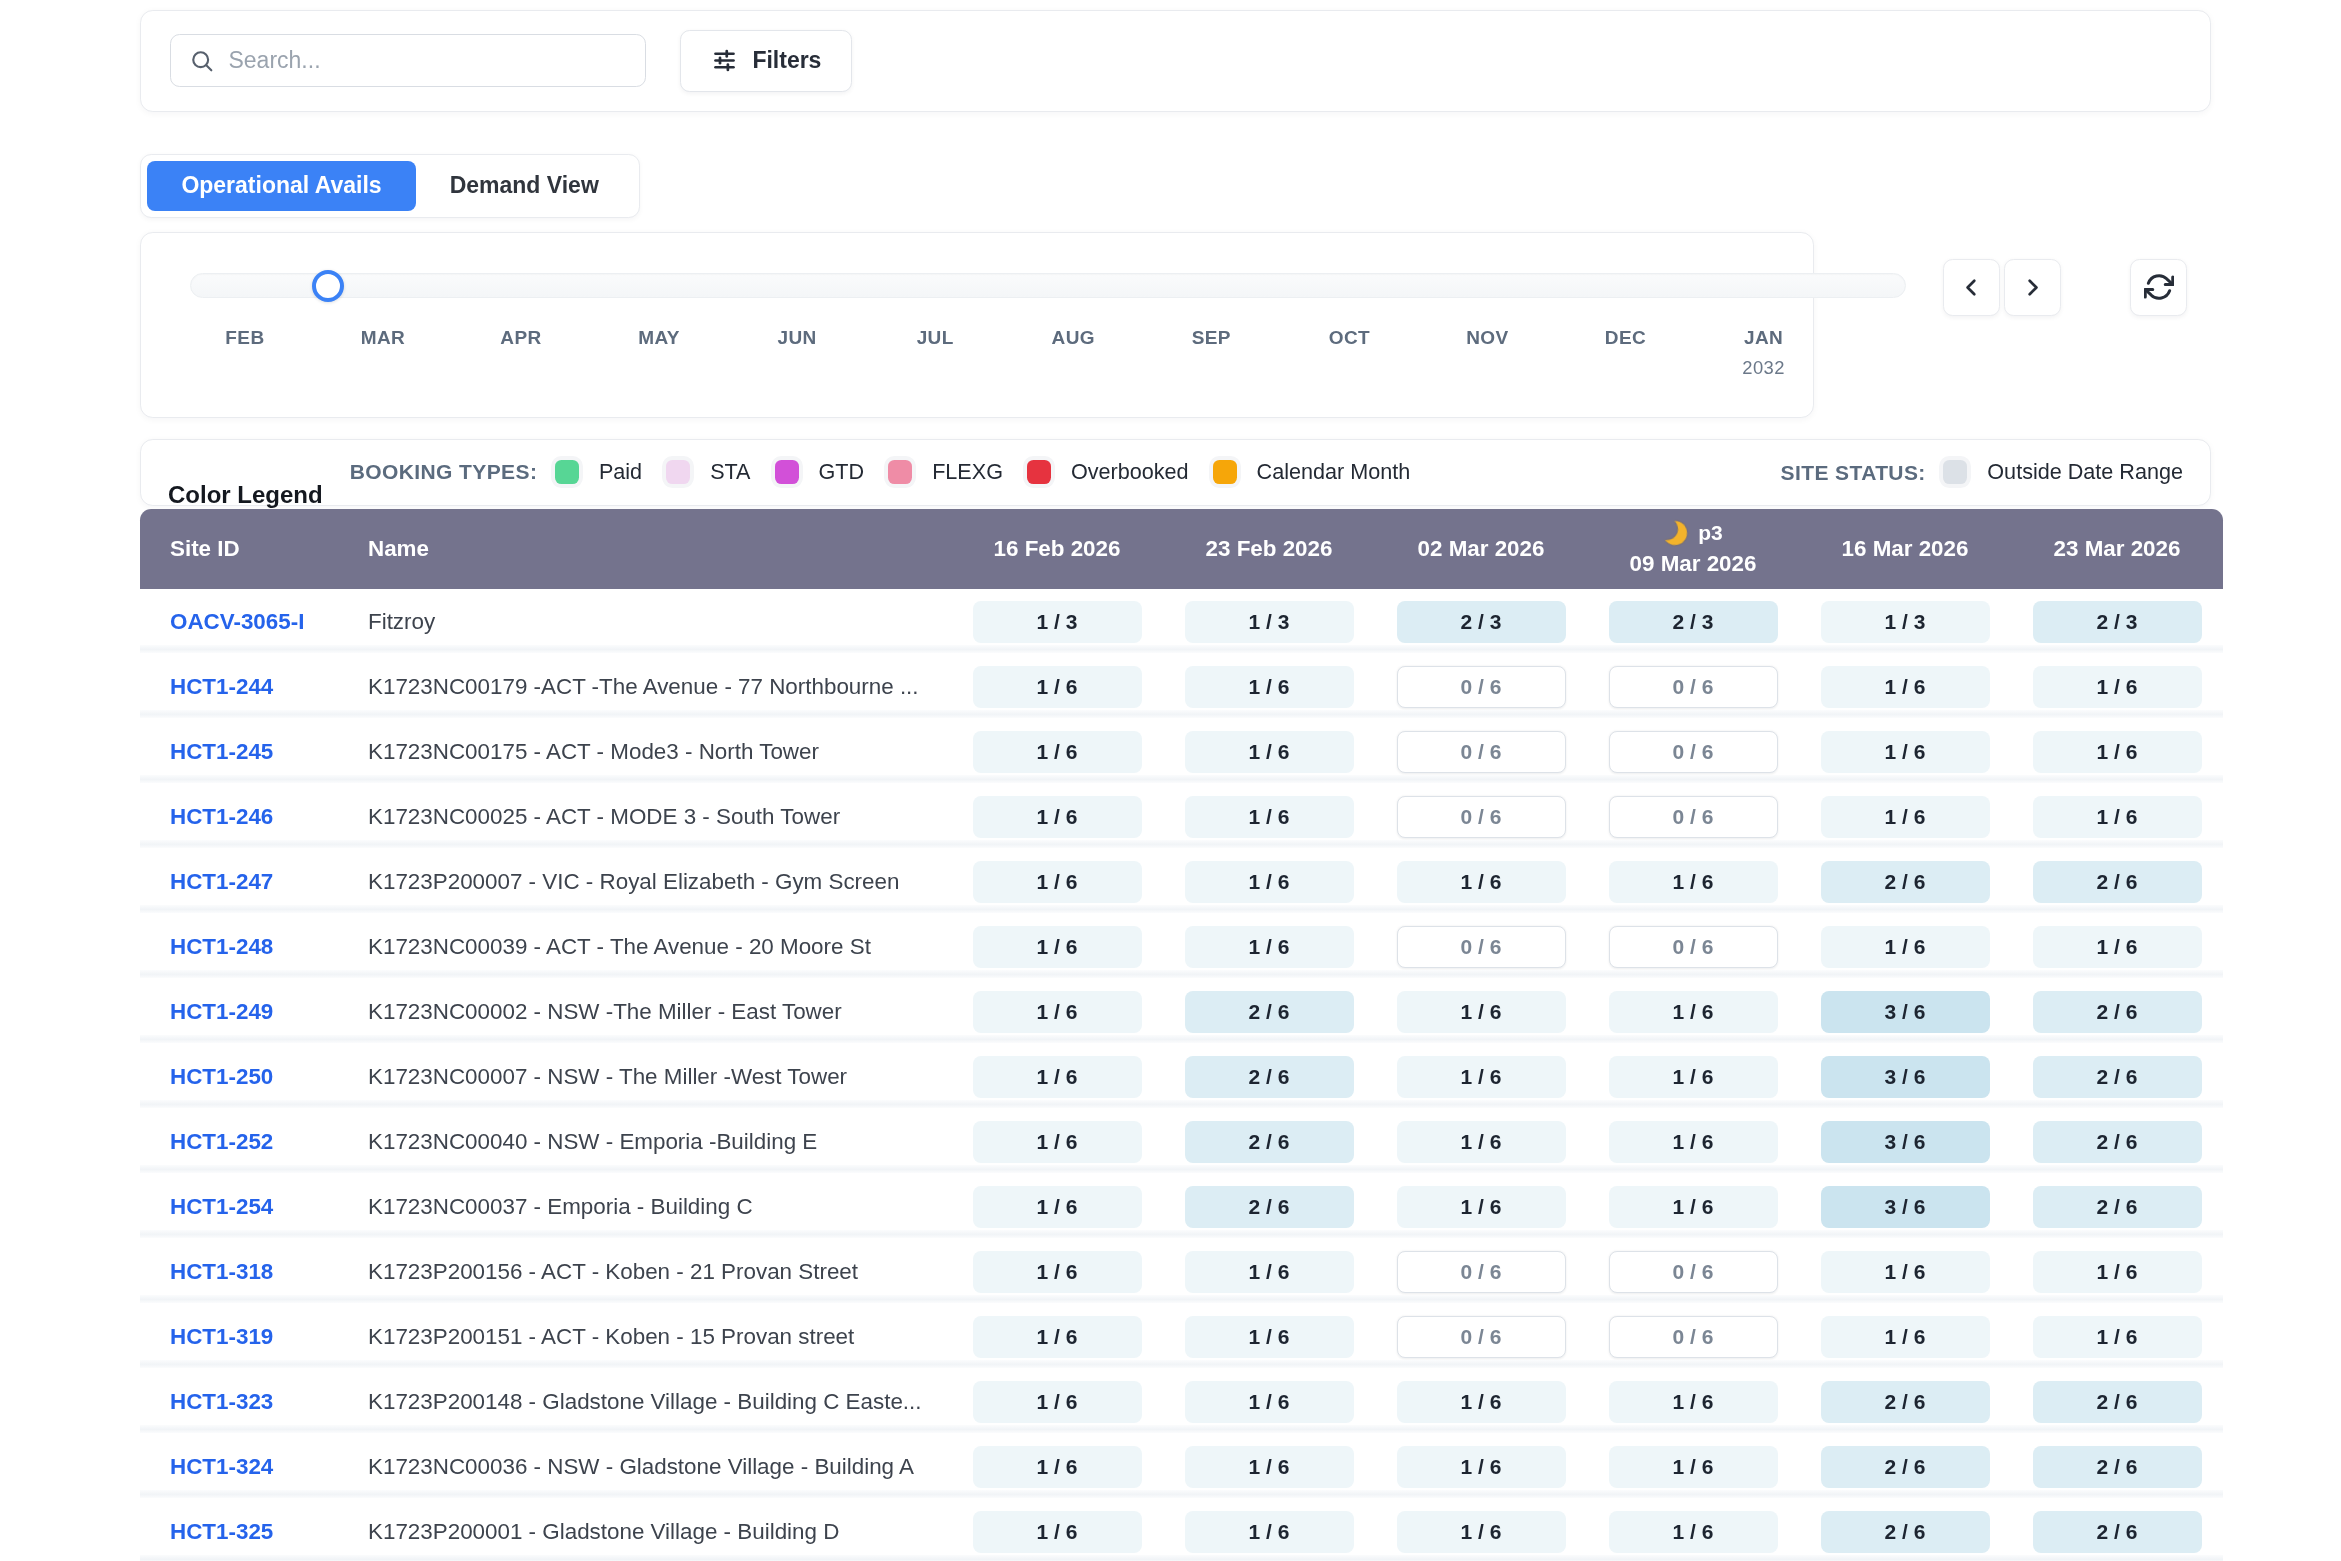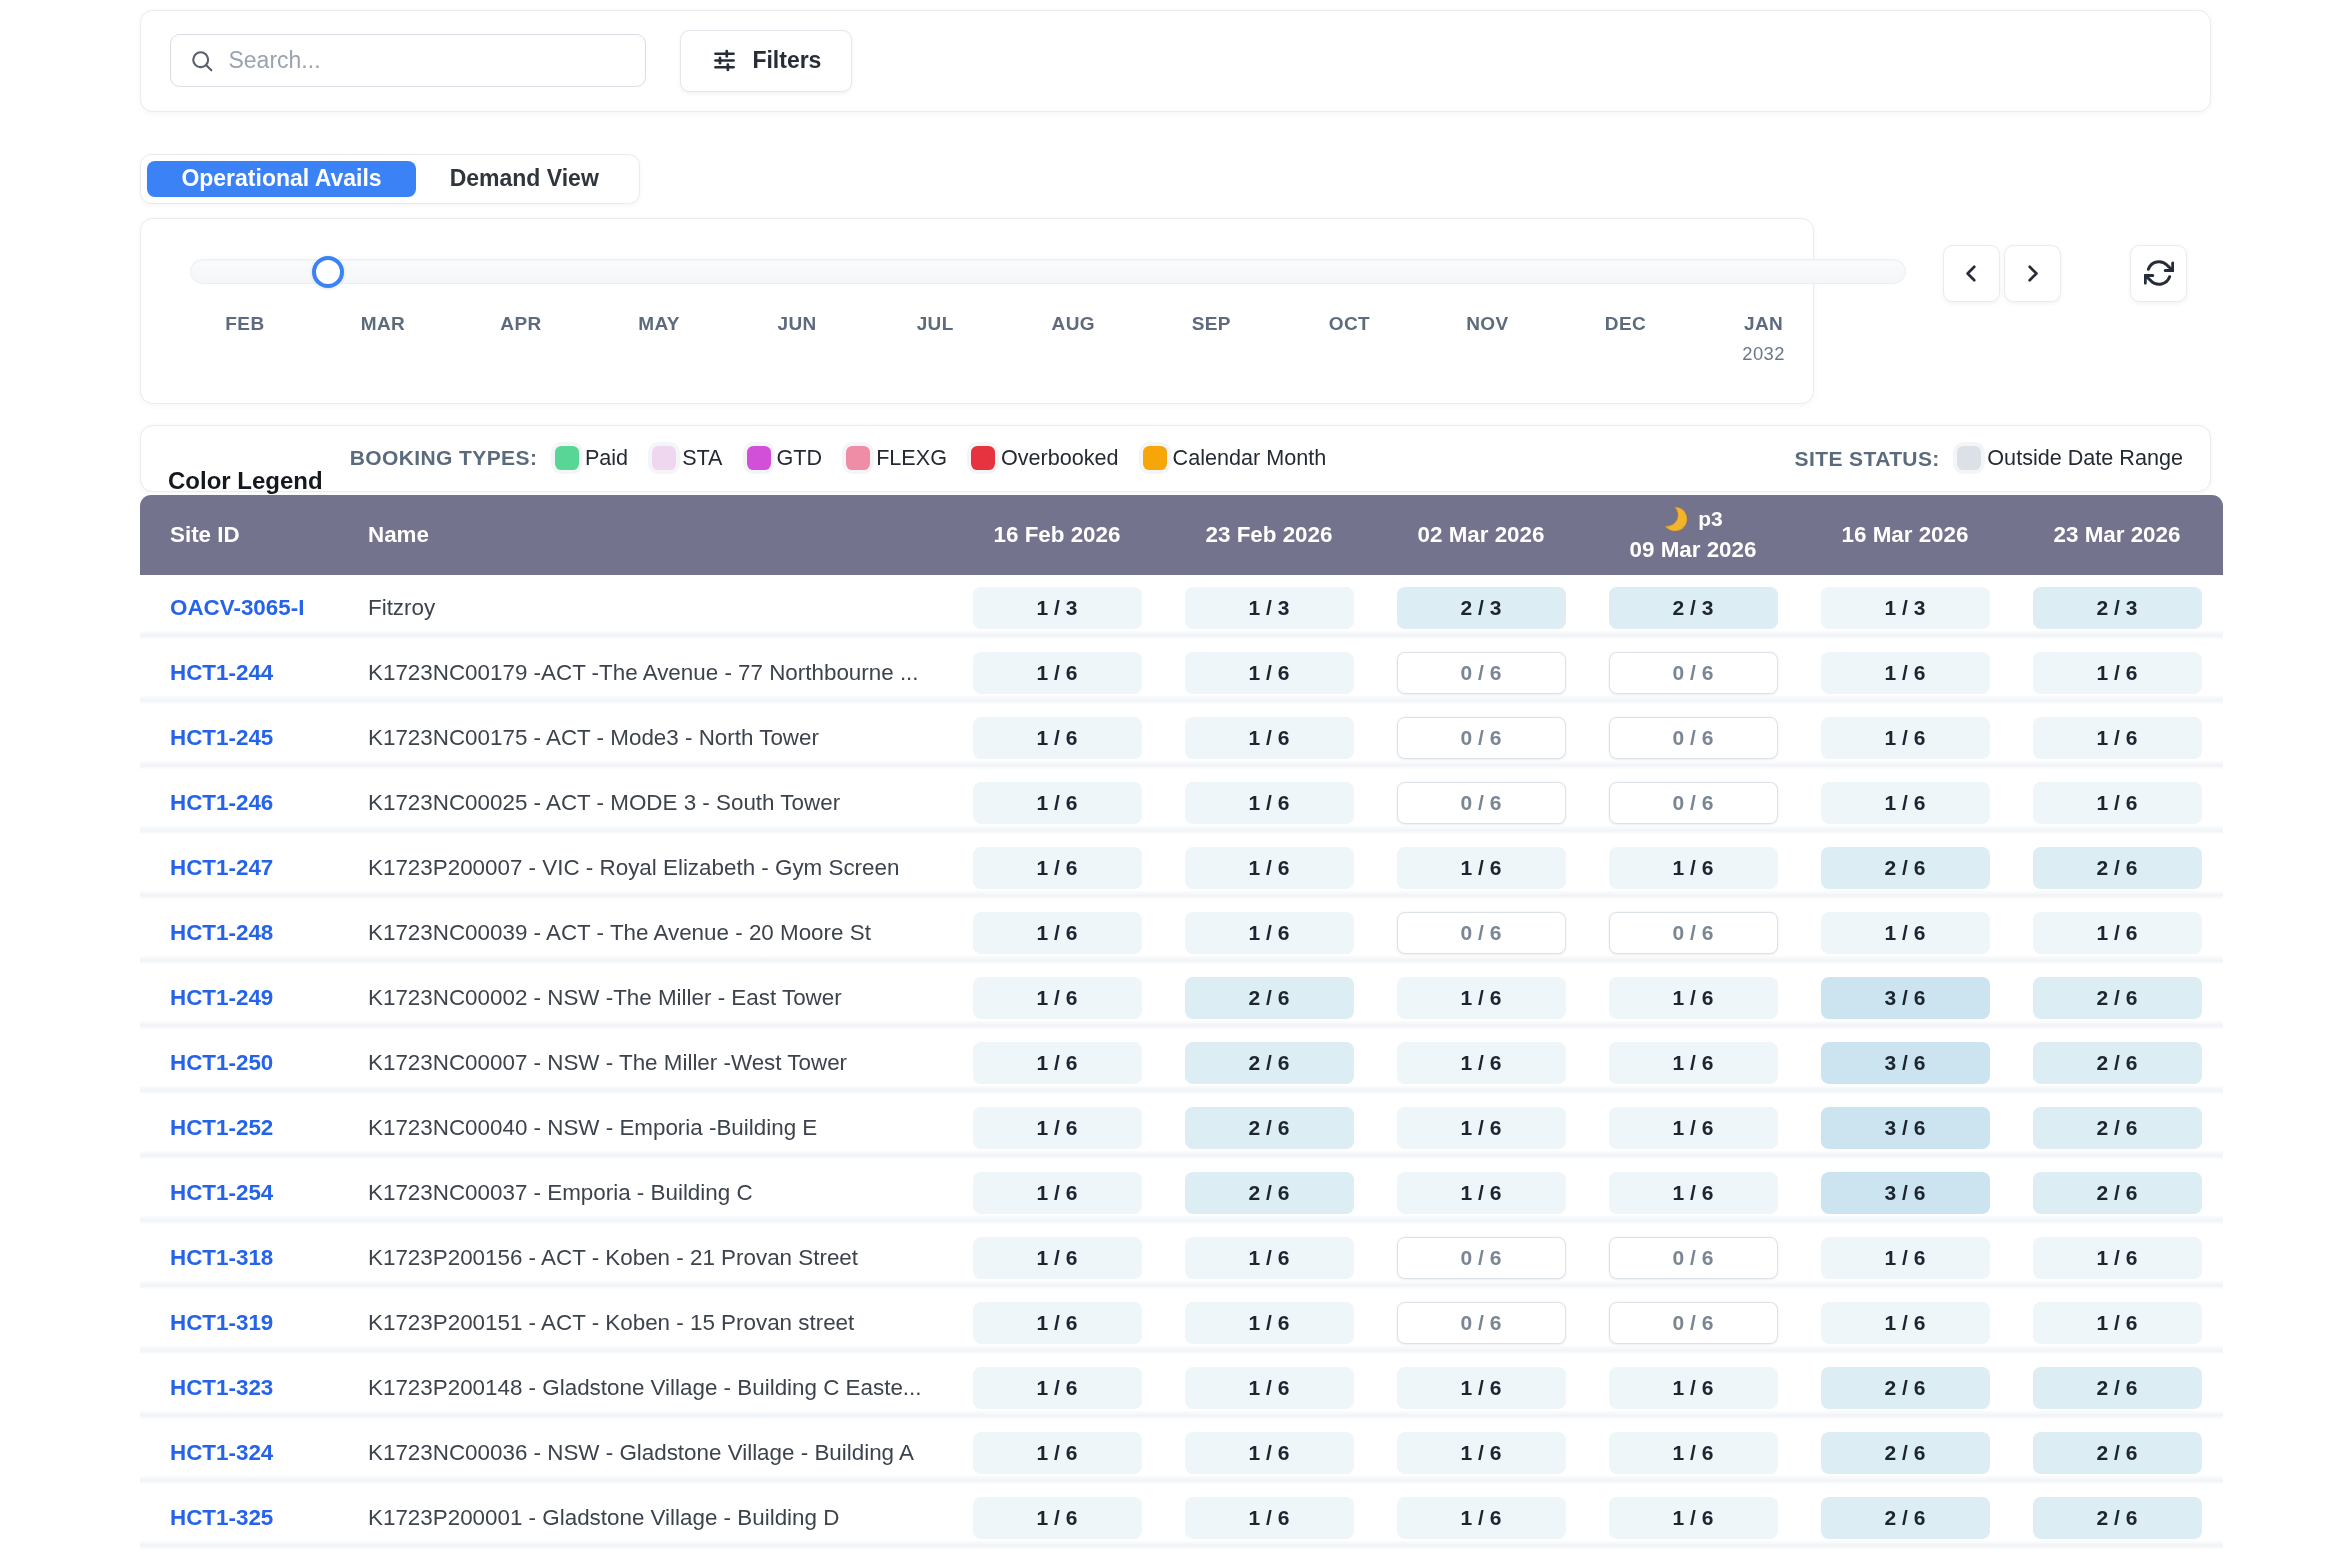--- a/index.html
+++ b/index.html
@@ -39,21 +39,21 @@
     font-family:"Liberation Sans", sans-serif;
   }
 
   
   .tabs {
     display:inline-flex; margin-top:42px; padding:6.4px;
     border:1.6px solid #e9ebef; border-radius:11.2px; background:#fff;
     box-shadow:0 1.6px 4.8px rgba(16,24,40,.04);
   }
   .tab {
-    height:36px; padding:0 34px; display:flex; align-items:center;
+    height:50px; padding:0 34px; display:flex; align-items:center;
     font-size:23px; font-weight:700; border-radius:8px; cursor:pointer;
     background:transparent; border:none; color:#30353d;
     font-family:"Liberation Sans", sans-serif;
   }
   .tab.active { background:#3b82f6; color:#fff; }
 
   
   .timeline-card { position:relative; height:186px; margin-top:13.6px; width:1674px; }
   .track {
     position:absolute; left:49px; top:40px; width:1716px; height:25.5px;
@@ -79,21 +79,21 @@
   .nav-prev { left:1802px; } .nav-next { left:1863px; } .nav-refresh { left:1989px; }
 
   
   .legend-card {
     height:67px; margin-top:21px; width:2071px;
     display:flex; align-items:center; padding:0 27px;
   }
   .legend-title { font-size:24px; font-weight:700; color:#14181f; margin-right:27px;margin-top:46px; }
   .legend-caption { font-size:21px; font-weight:700; color:#5b6b7e; letter-spacing:0.4px; margin-right:17.6px; }
   .legend-items { display:flex; align-items:center; gap:24px; }
-  .legend-item { display:flex; align-items:center; gap:6px; }
+  .legend-item { display:flex; align-items:center; gap:20px; }
   .swatch {
     width:24px; height:24px; border-radius:6.4px; flex:none;
     box-shadow:0 0 0 4px #f4f5f7;
   }
   .legend-label { font-size:21.6px; color:#242a34; }
   .legend-right { margin-left:auto; display:flex; align-items:flex-end; }
 
   
   .table { margin-top:3.2px; width:2083px; }
   .thead {

